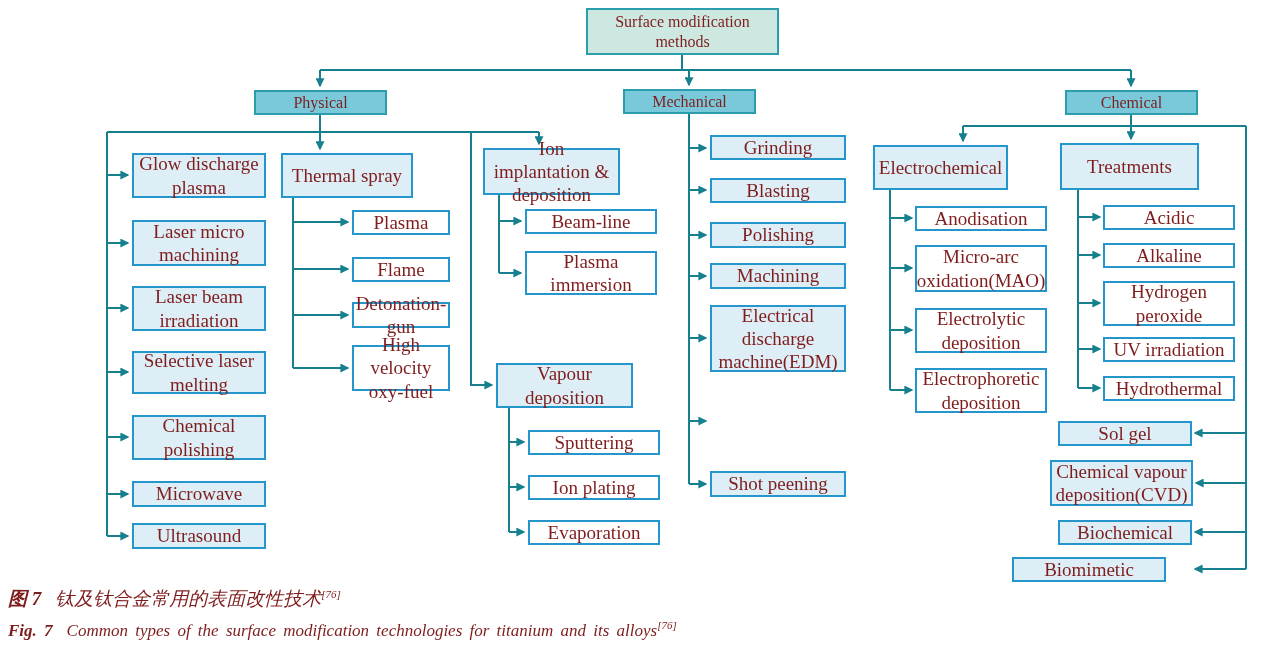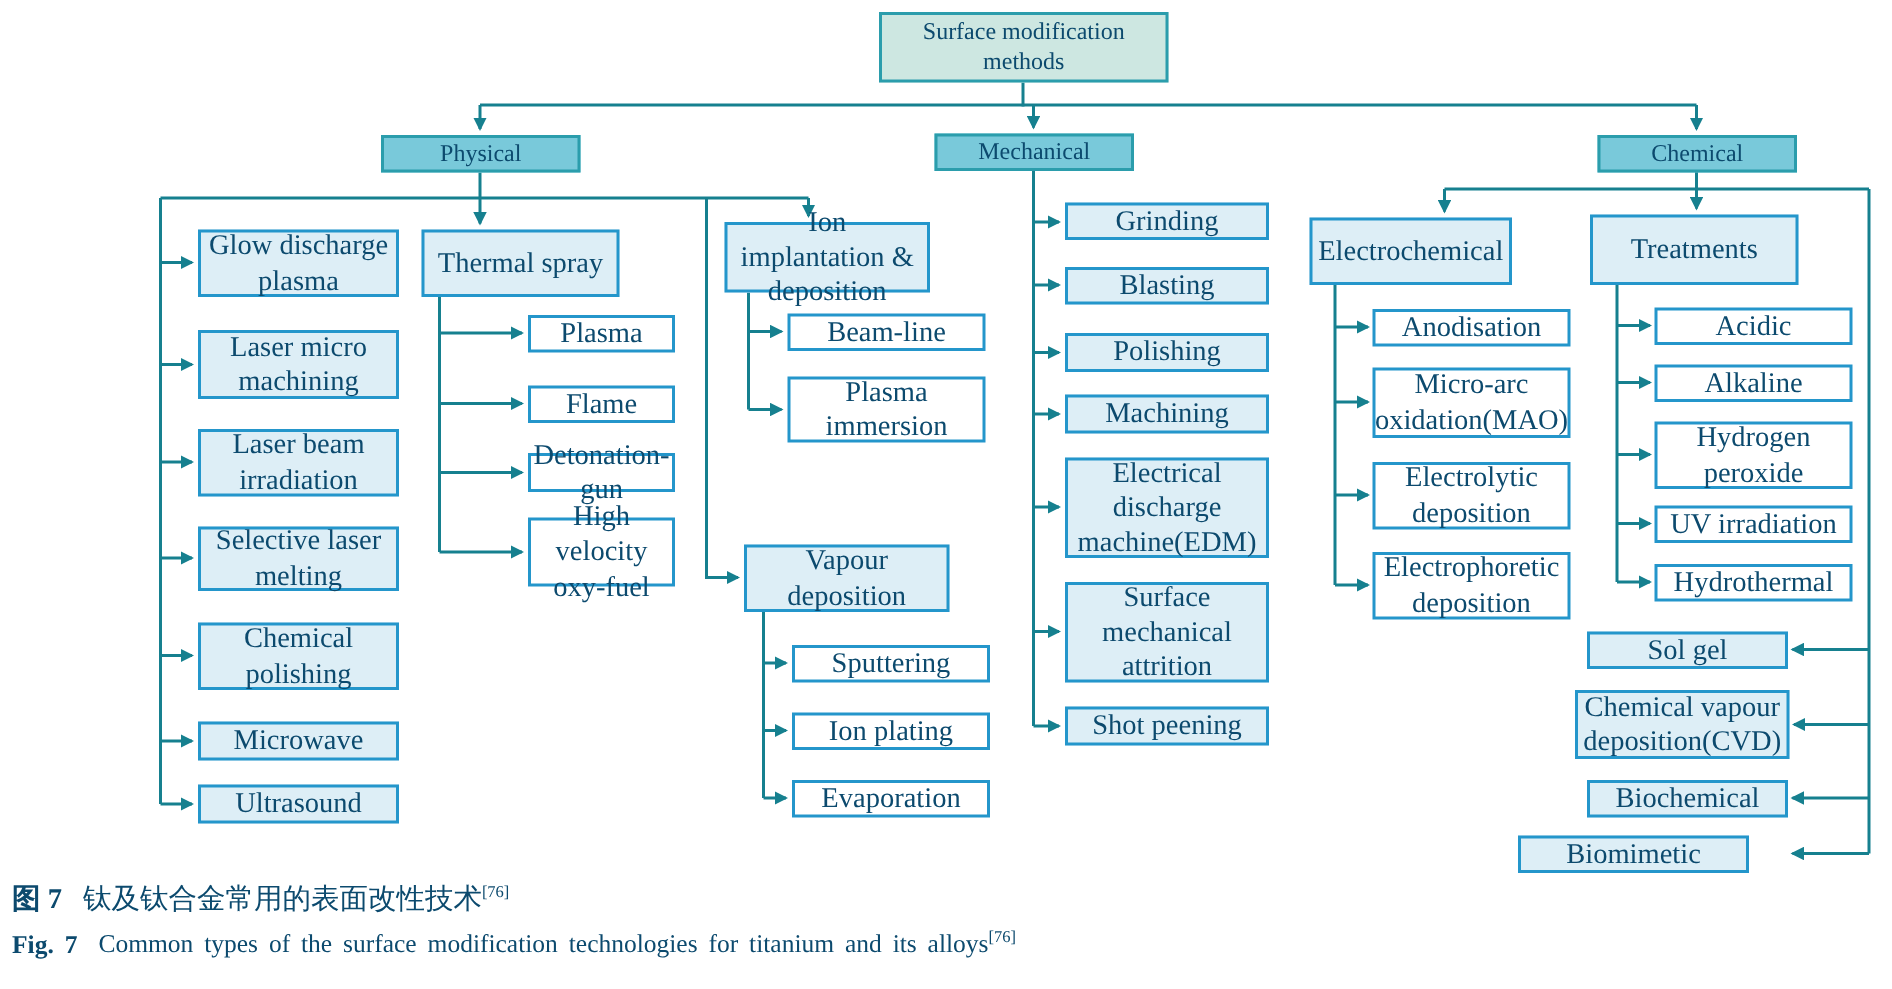--- a/index.html
+++ b/index.html
@@ -1,25 +1,25 @@
 <!DOCTYPE html>
 <html><head>
 <meta charset="utf-8">
 <style>
   html,body{margin:0;padding:0;background:#ffffff;}
   .stage{position:relative;width:1261px;height:659px;background:#ffffff;overflow:hidden;
-         font-family:"Liberation Serif",serif;color:#0c4a6e;}
+         font-family:"Liberation Serif",serif;color:#7f1d1d;}
   .wires{position:absolute;left:0;top:0;z-index:0;}
   .node{position:absolute;z-index:1;display:flex;align-items:center;justify-content:center;
         text-align:center;box-sizing:border-box;padding:1px 4px;font-size:19px;line-height:1.22;}
   .hdr{background:#cde7e1;border:2px solid #2b9dac;font-size:16px;}
   .branch{background:#79c9da;border:2px solid #2b9dac;font-size:16px;}
   .cat{background:#ddeef6;border:2px solid #2496cb;}
   .leaf{background:#ffffff;border:2px solid #2496cb;}
-  .caption{position:absolute;left:8px;top:586px;z-index:1;}
+  .caption{position:absolute;left:8px;top:586px;z-index:1;font-style:italic;}
   .cap-line{white-space:nowrap;}
   .cap-zh{font-size:19px;margin-bottom:7px;}
   .cap-en{font-size:17px;word-spacing:3px;}
   .cap-label{font-weight:bold;margin-right:14px;}
   sup{font-size:11px;}
 </style>
 </head>
 <body>
 
 <div class="stage">
@@ -130,21 +130,20 @@
   <div class="node cat" style="left:496px;top:363px;width:137px;height:45px">Vapour deposition</div>
   <div class="node leaf" style="left:528px;top:430px;width:132px;height:25px">Sputtering</div>
   <div class="node leaf" style="left:528px;top:475px;width:132px;height:25px">Ion plating</div>
   <div class="node leaf" style="left:528px;top:520px;width:132px;height:25px">Evaporation</div>
 
   <div class="node cat" style="left:710px;top:135px;width:136px;height:25px">Grinding</div>
   <div class="node cat" style="left:710px;top:178px;width:136px;height:25px">Blasting</div>
   <div class="node cat" style="left:710px;top:222px;width:136px;height:26px">Polishing</div>
   <div class="node cat" style="left:710px;top:263px;width:136px;height:26px">Machining</div>
   <div class="node cat" style="left:710px;top:305px;width:136px;height:67px">Electrical discharge machine(EDM)</div>
-  <div class="node cat" style="left:710px;top:388px;width:136px;height:67px">Surface mechanical attrition</div>
   <div class="node cat" style="left:710px;top:471px;width:136px;height:26px">Shot peening</div>
 
   <div class="node cat" style="left:873px;top:145px;width:135px;height:45px">Electrochemical</div>
   <div class="node leaf" style="left:915px;top:206px;width:132px;height:25px">Anodisation</div>
   <div class="node leaf" style="left:915px;top:245px;width:132px;height:47px">Micro-arc oxidation(MAO)</div>
   <div class="node leaf" style="left:915px;top:308px;width:132px;height:45px">Electrolytic deposition</div>
   <div class="node leaf" style="left:915px;top:368px;width:132px;height:45px">Electrophoretic deposition</div>
 
   <div class="node cat" style="left:1060px;top:143px;width:139px;height:47px">Treatments</div>
   <div class="node leaf" style="left:1103px;top:205px;width:132px;height:25px">Acidic</div>

